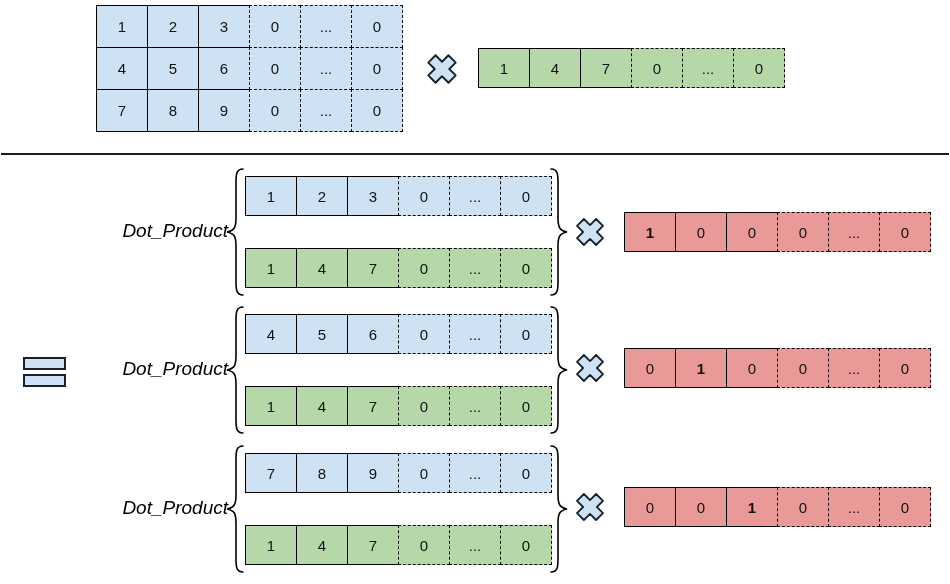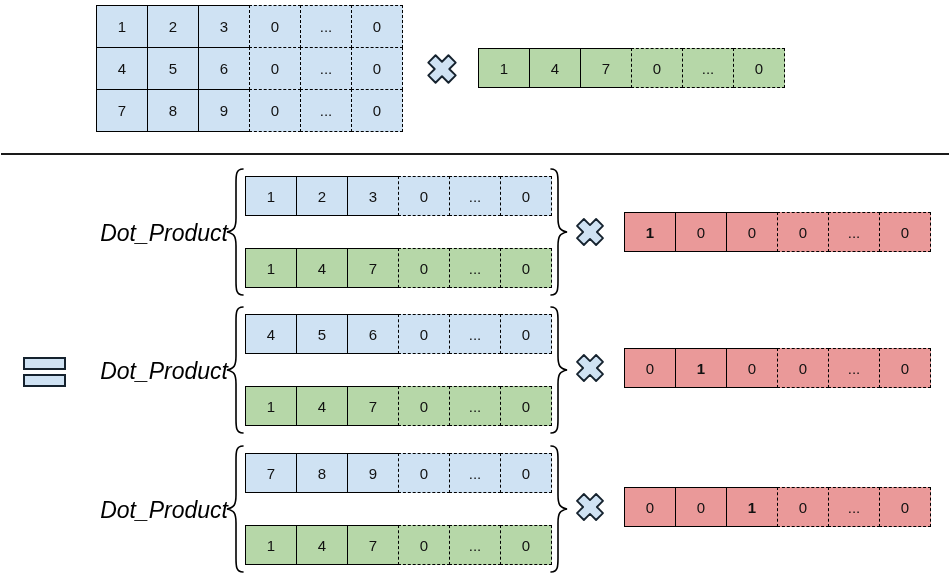--- a/index.html
+++ b/index.html
@@ -27,21 +27,21 @@
   .matrix .mrow{display:flex;}
   .matrix .mrow + .mrow{margin-top:-1px;}
   .matrix .cell{height:43px;}
   .blue .cell{background:var(--blue-fill);}
   .green .cell{background:var(--green-fill);}
   .red .cell{background:var(--red-fill);}
   .divider{position:absolute;left:1px;top:153px;width:948px;height:2px;background:#1a1a1a;}
   .dp-label{
     position:absolute;left:86px;width:142px;
     text-align:right;
-    font-style:italic;font-size:23px;color:#000;
+    font-style:italic;font-size:19px;color:#000;
     white-space:nowrap;
   }
   .brace{position:absolute;width:22px;height:132px;}
   .mult{position:absolute;}
   .equals{position:absolute;left:23px;top:357px;display:flex;flex-direction:column;gap:4px;}
   .equals .bar{
     box-sizing:border-box;
     width:43px;height:13px;
     background:var(--icon-fill);
     border:2px solid var(--icon-stroke);

